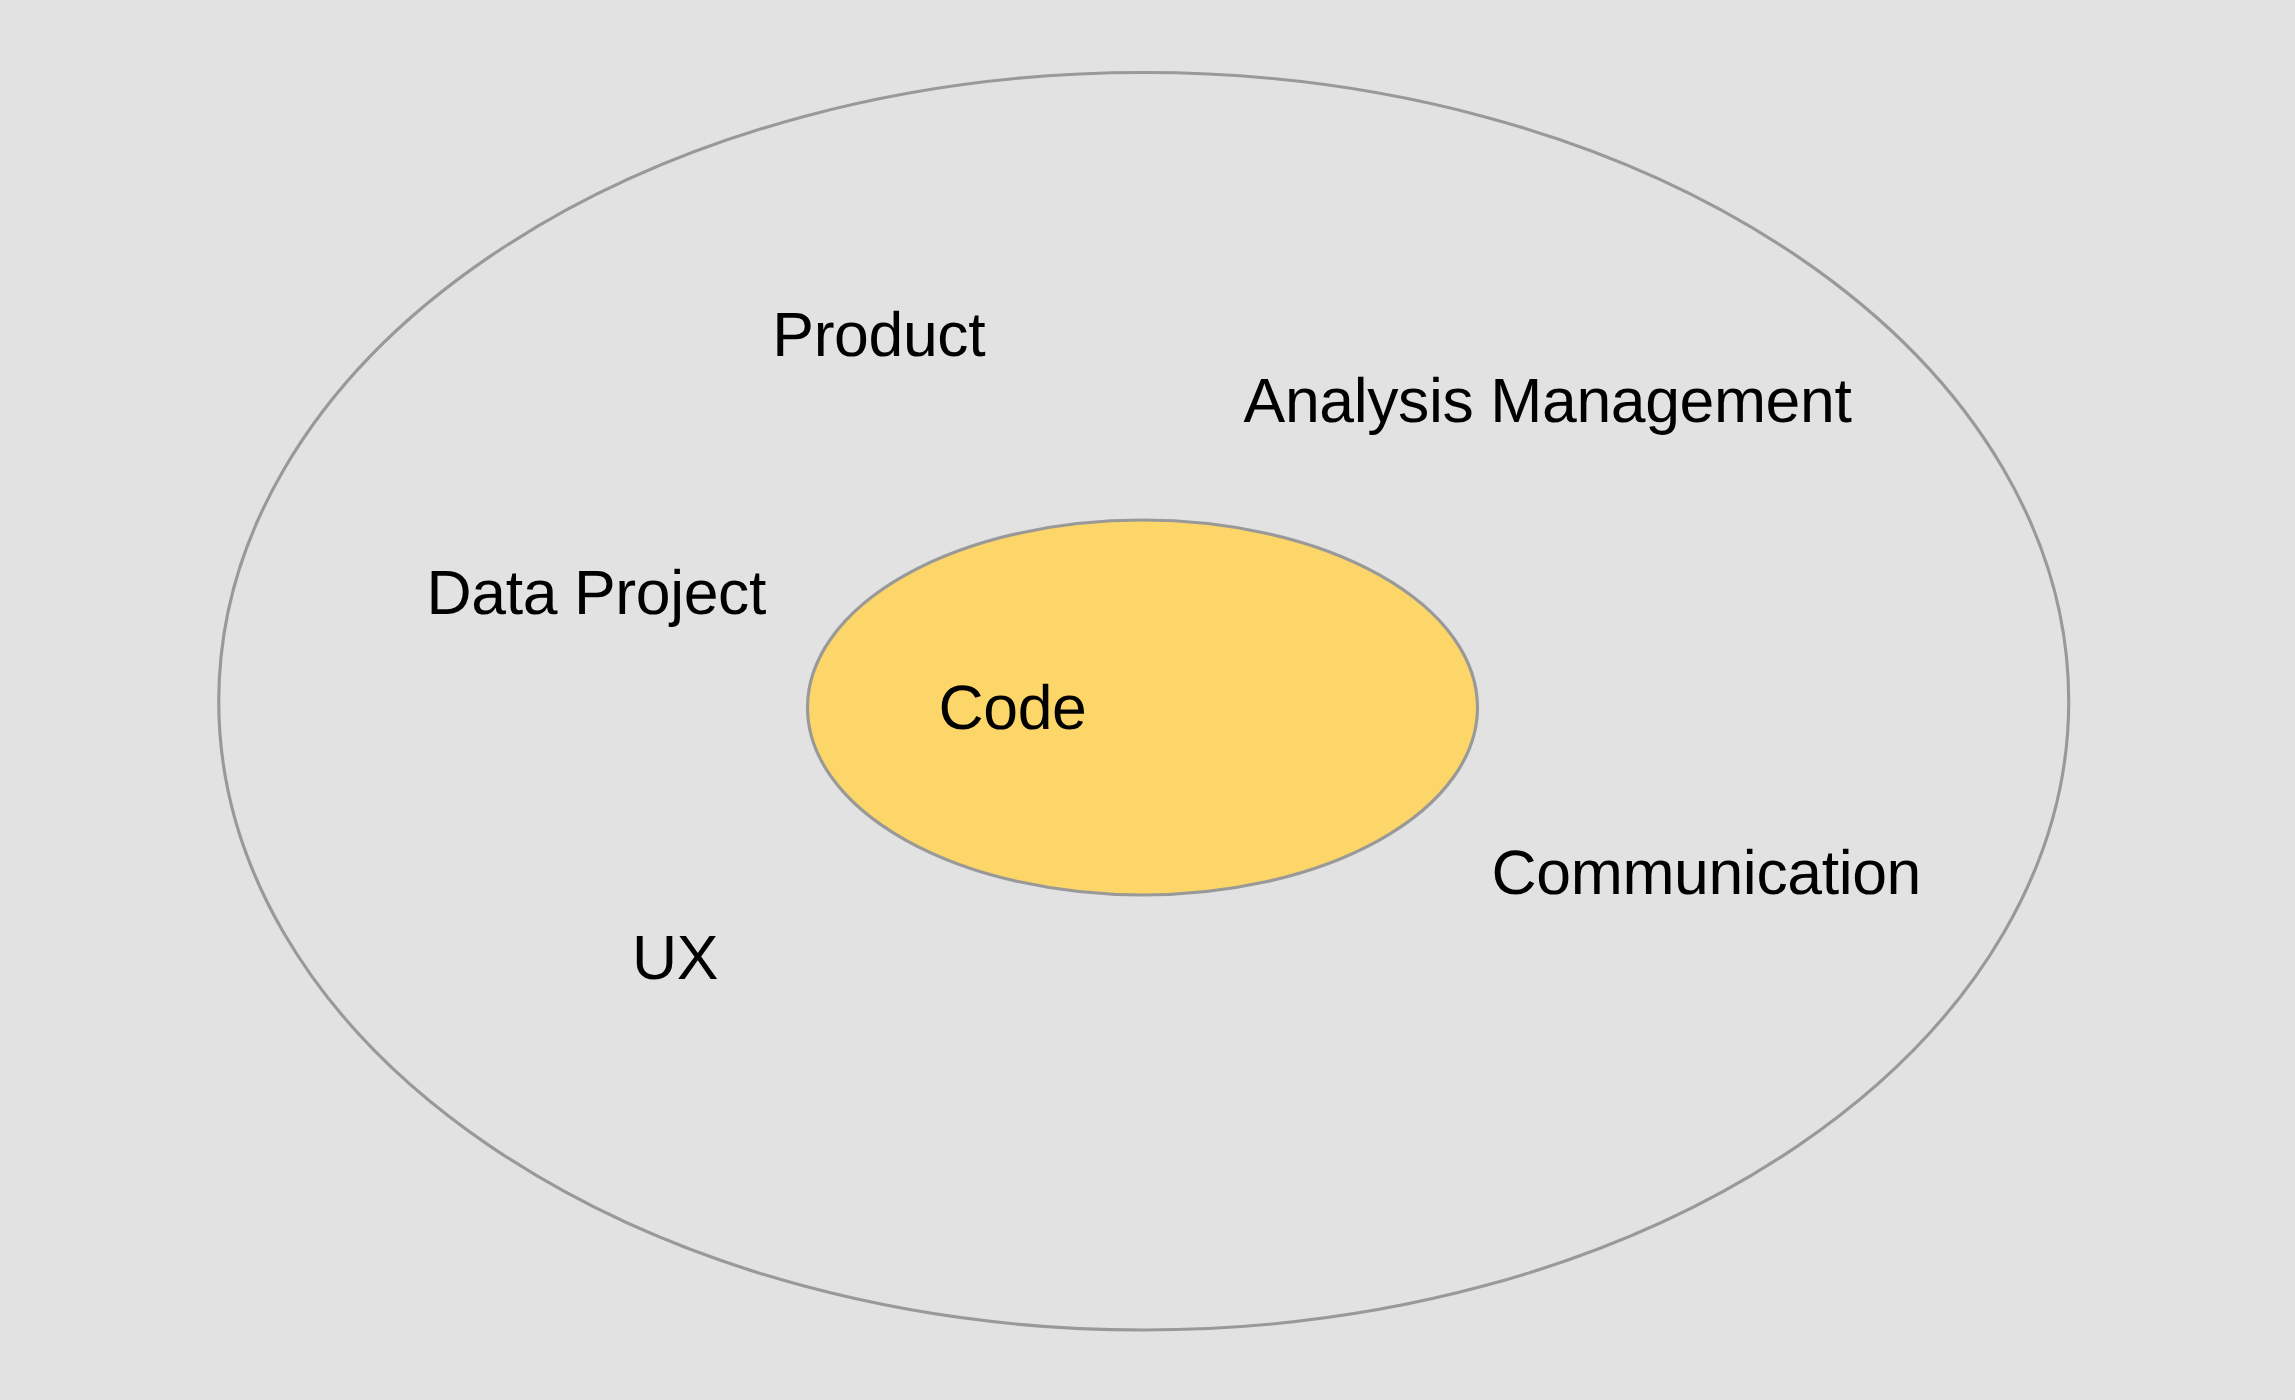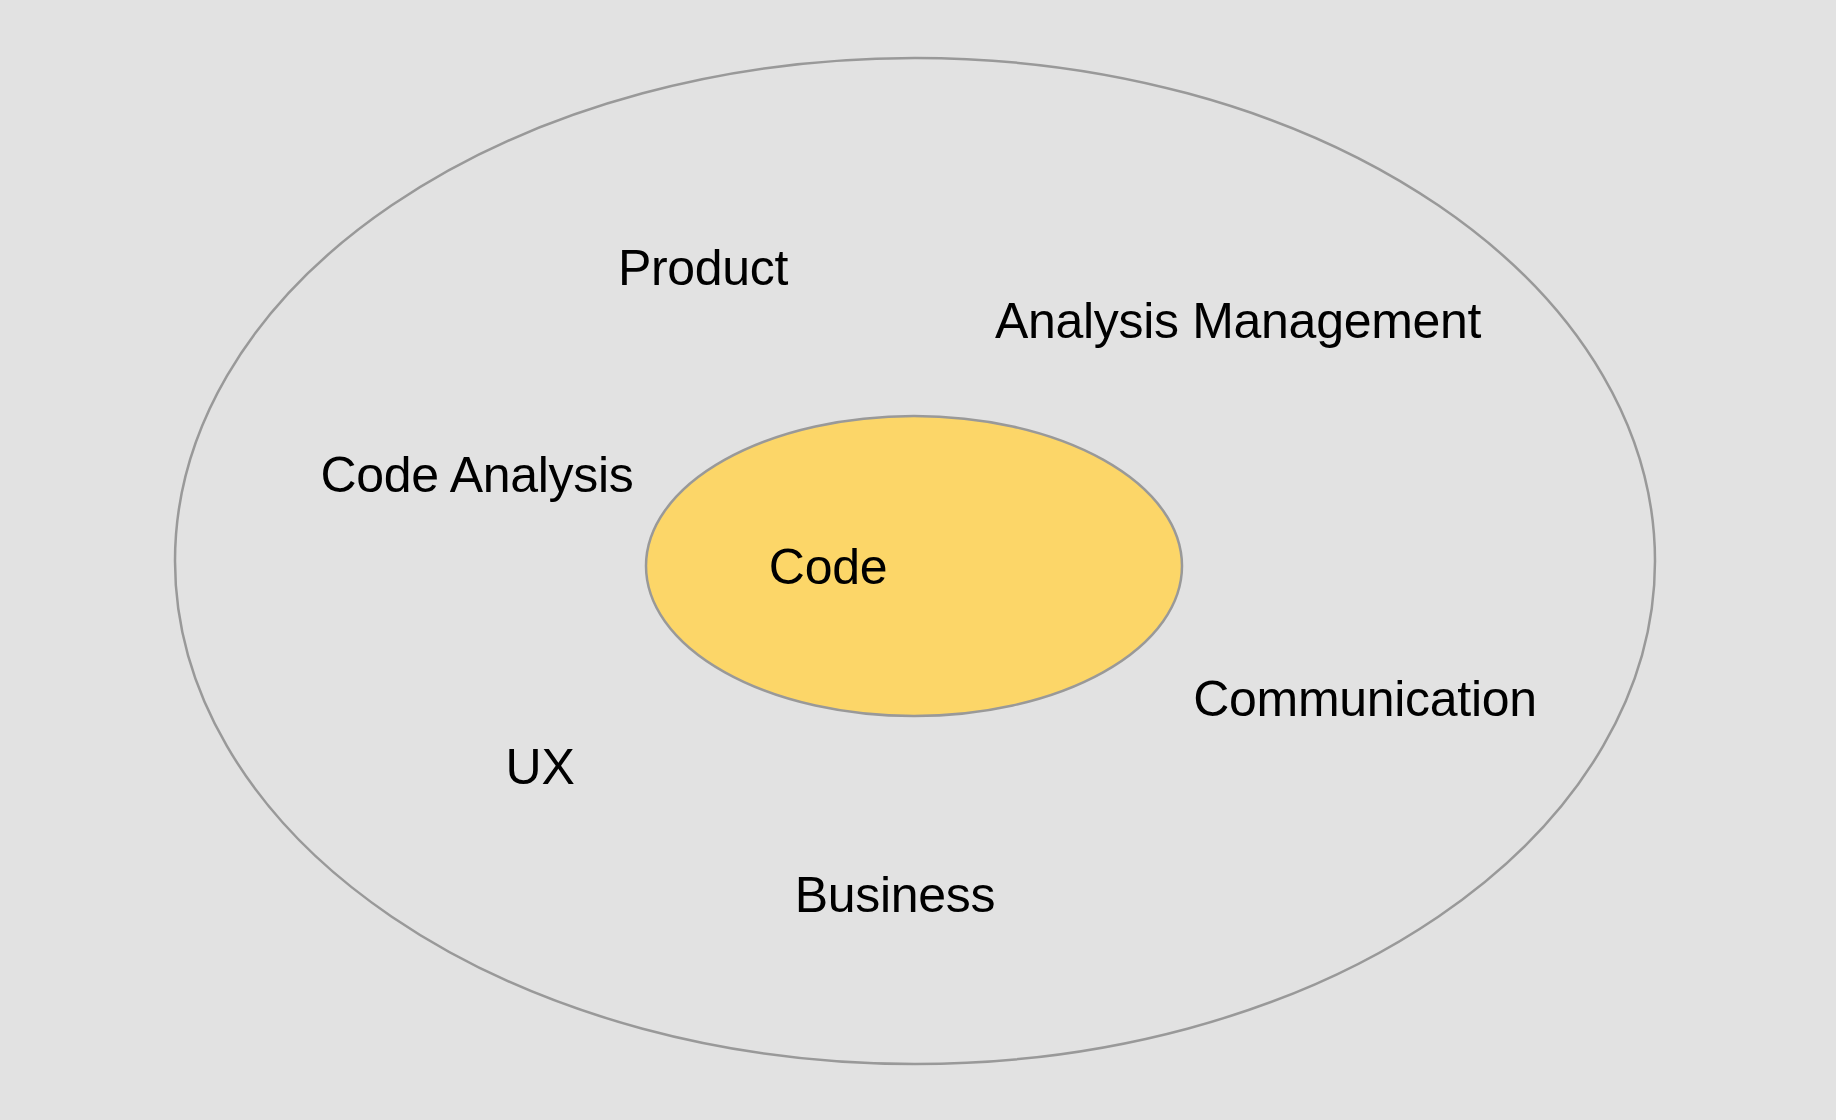--- a/index.html
+++ b/index.html
@@ -33,42 +33,41 @@
       transform: translate(-50%, -50%);
       font-size: 50px;
       line-height: 1.1;
       color: #000000;
       white-space: nowrap;
       letter-spacing: -0.3px;
     }
     #lbl-product      { left: 703px;  top: 268px; }
     #lbl-pm           { left: 1238px; top: 321px; }
     #lbl-da           { left: 477px;  top: 475px; }
-    #lbl-code         { left: 828px;  top: 567px; }
+    #lbl-code         { left: 810px;  top: 567px; }
     #lbl-comm         { left: 1365px; top: 699px; text-align: right; }
     #lbl-ux           { left: 540px;  top: 767px; text-align: right; }
     #lbl-business     { left: 895px;  top: 895px; }
   </style>
 </head>
 <body>
 
 <div class="canvas">
 
   <svg class="ellipse-layer" width="1836" height="1120" viewBox="0 0 1836 1120">
     <ellipse cx="915" cy="561" rx="740" ry="503" fill="none" stroke="#999999" stroke-width="2.5"></ellipse>
     <ellipse cx="914" cy="566" rx="268" ry="150" fill="#fcd668" stroke="#999999" stroke-width="2.5"></ellipse>
   </svg>
 
   <div class="lbl" id="lbl-product">Product</div>
 
   <div class="lbl" id="lbl-pm">Analysis Management</div>
 
-  <div class="lbl" id="lbl-da">Code Analysis</div>
+  <div class="lbl" id="lbl-da">Data Project</div>
 
   <div class="lbl" id="lbl-code">Code</div>
 
   <div class="lbl" id="lbl-comm">Communication</div>
 
   <div class="lbl" id="lbl-ux">UX</div>
 
-  <div class="lbl" id="lbl-business">Business</div>
 
 </div>
 
 </body></html>

